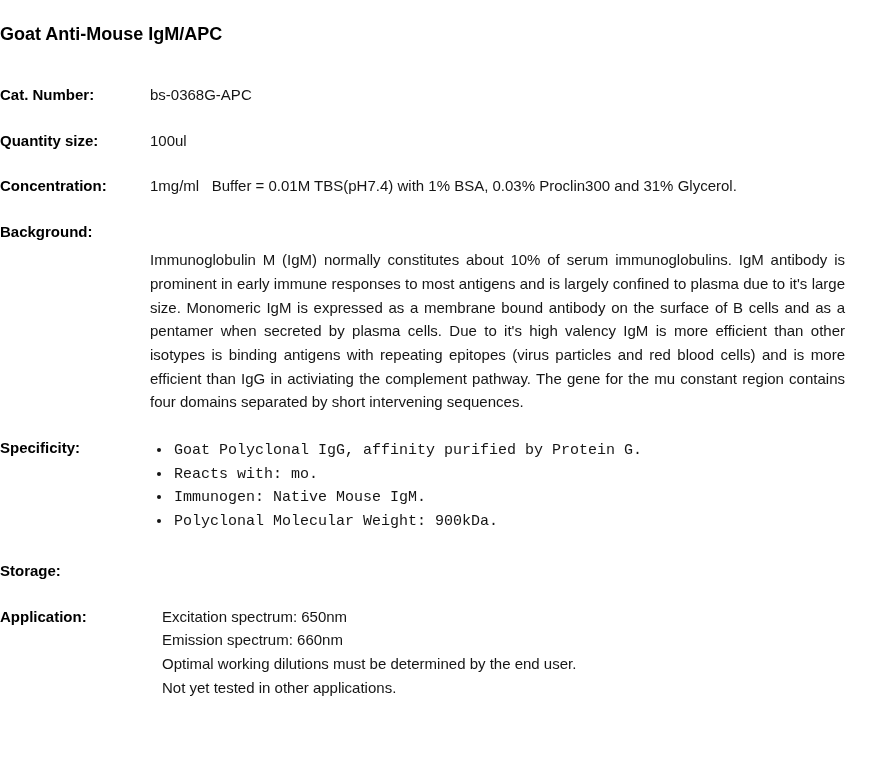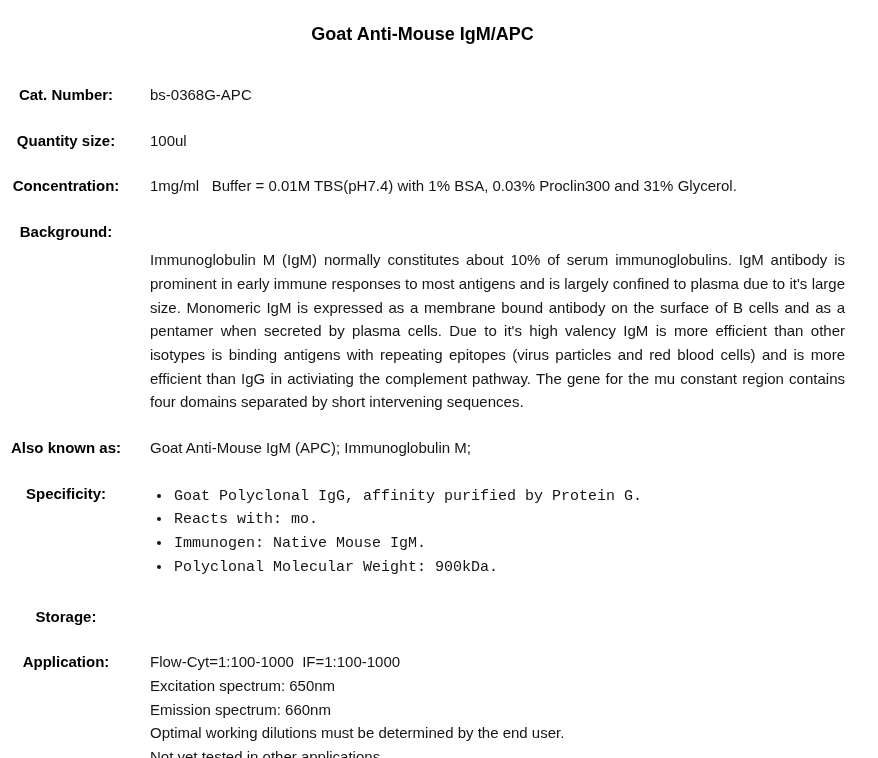--- a/index.html
+++ b/index.html
@@ -19,35 +19,35 @@
   .doc {
     box-sizing: border-box;
     width: 878px;
     padding: 24px 33px 0 0;
   }
   .title {
     margin: 0 0 39px 0;
     font-size: 18px;
     line-height: 20px;
     font-weight: bold;
-    text-align: center;
     color: #000000;
   }
   .row {
     display: flex;
     align-items: flex-start;
     margin-bottom: 22px;
   }
   .row:last-child {
     margin-bottom: 0;
+    gap: 12px;
   }
   .label {
     flex: none;
     width: 132px;
-    text-align: center;
+    text-align: left;
     font-weight: bold;
     color: #000000;
   }
   .content {
     flex: 1;
     margin-left: 18px;
     min-width: 0;
   }
   .text, .line {
     white-space: pre-wrap;
@@ -86,45 +86,40 @@
   <div class="row">
     <div class="label">Concentration:</div>
     <div class="content text">1mg/ml   Buffer = 0.01M TBS(pH7.4) with 1% BSA, 0.03% Proclin300 and 31% Glycerol.</div>
   </div>
 
   <div class="row">
     <div class="label">Background:</div>
     <div class="content para">Immunoglobulin M (IgM) normally constitutes about 10% of serum immunoglobulins. IgM antibody is prominent in early immune responses to most antigens and is largely confined to plasma due to it's large size. Monomeric IgM is expressed as a membrane bound antibody on the surface of B cells and as a pentamer when secreted by plasma cells. Due to it's high valency IgM is more efficient than other isotypes is binding antigens with repeating epitopes (virus particles and red blood cells) and is more efficient than IgG in activiating the complement pathway. The gene for the mu constant region contains four domains separated by short intervening sequences.</div>
   </div>
 
-  <div class="row">
-    <div class="label">Also known as:</div>
-    <div class="content text">Goat Anti-Mouse IgM (APC); Immunoglobulin M;</div>
-  </div>
 
   <div class="row">
     <div class="label">Specificity:</div>
     <div class="content">
       <ul class="bullets">
         <li>Goat Polyclonal IgG, affinity purified by Protein G.</li>
         <li>Reacts with: mo.</li>
         <li>Immunogen: Native Mouse IgM.</li>
         <li>Polyclonal Molecular Weight: 900kDa.</li>
       </ul>
     </div>
   </div>
 
   <div class="row">
     <div class="label">Storage:</div>
   </div>
 
   <div class="row">
     <div class="label">Application:</div>
     <div class="content">
-      <div class="line">Flow-Cyt=1:100-1000  IF=1:100-1000</div>
       <div class="line">Excitation spectrum: 650nm</div>
       <div class="line">Emission spectrum: 660nm</div>
       <div class="line">Optimal working dilutions must be determined by the end user.</div>
       <div class="line">Not yet tested in other applications.</div>
     </div>
   </div>
 
 </div>
 
 </body></html>

